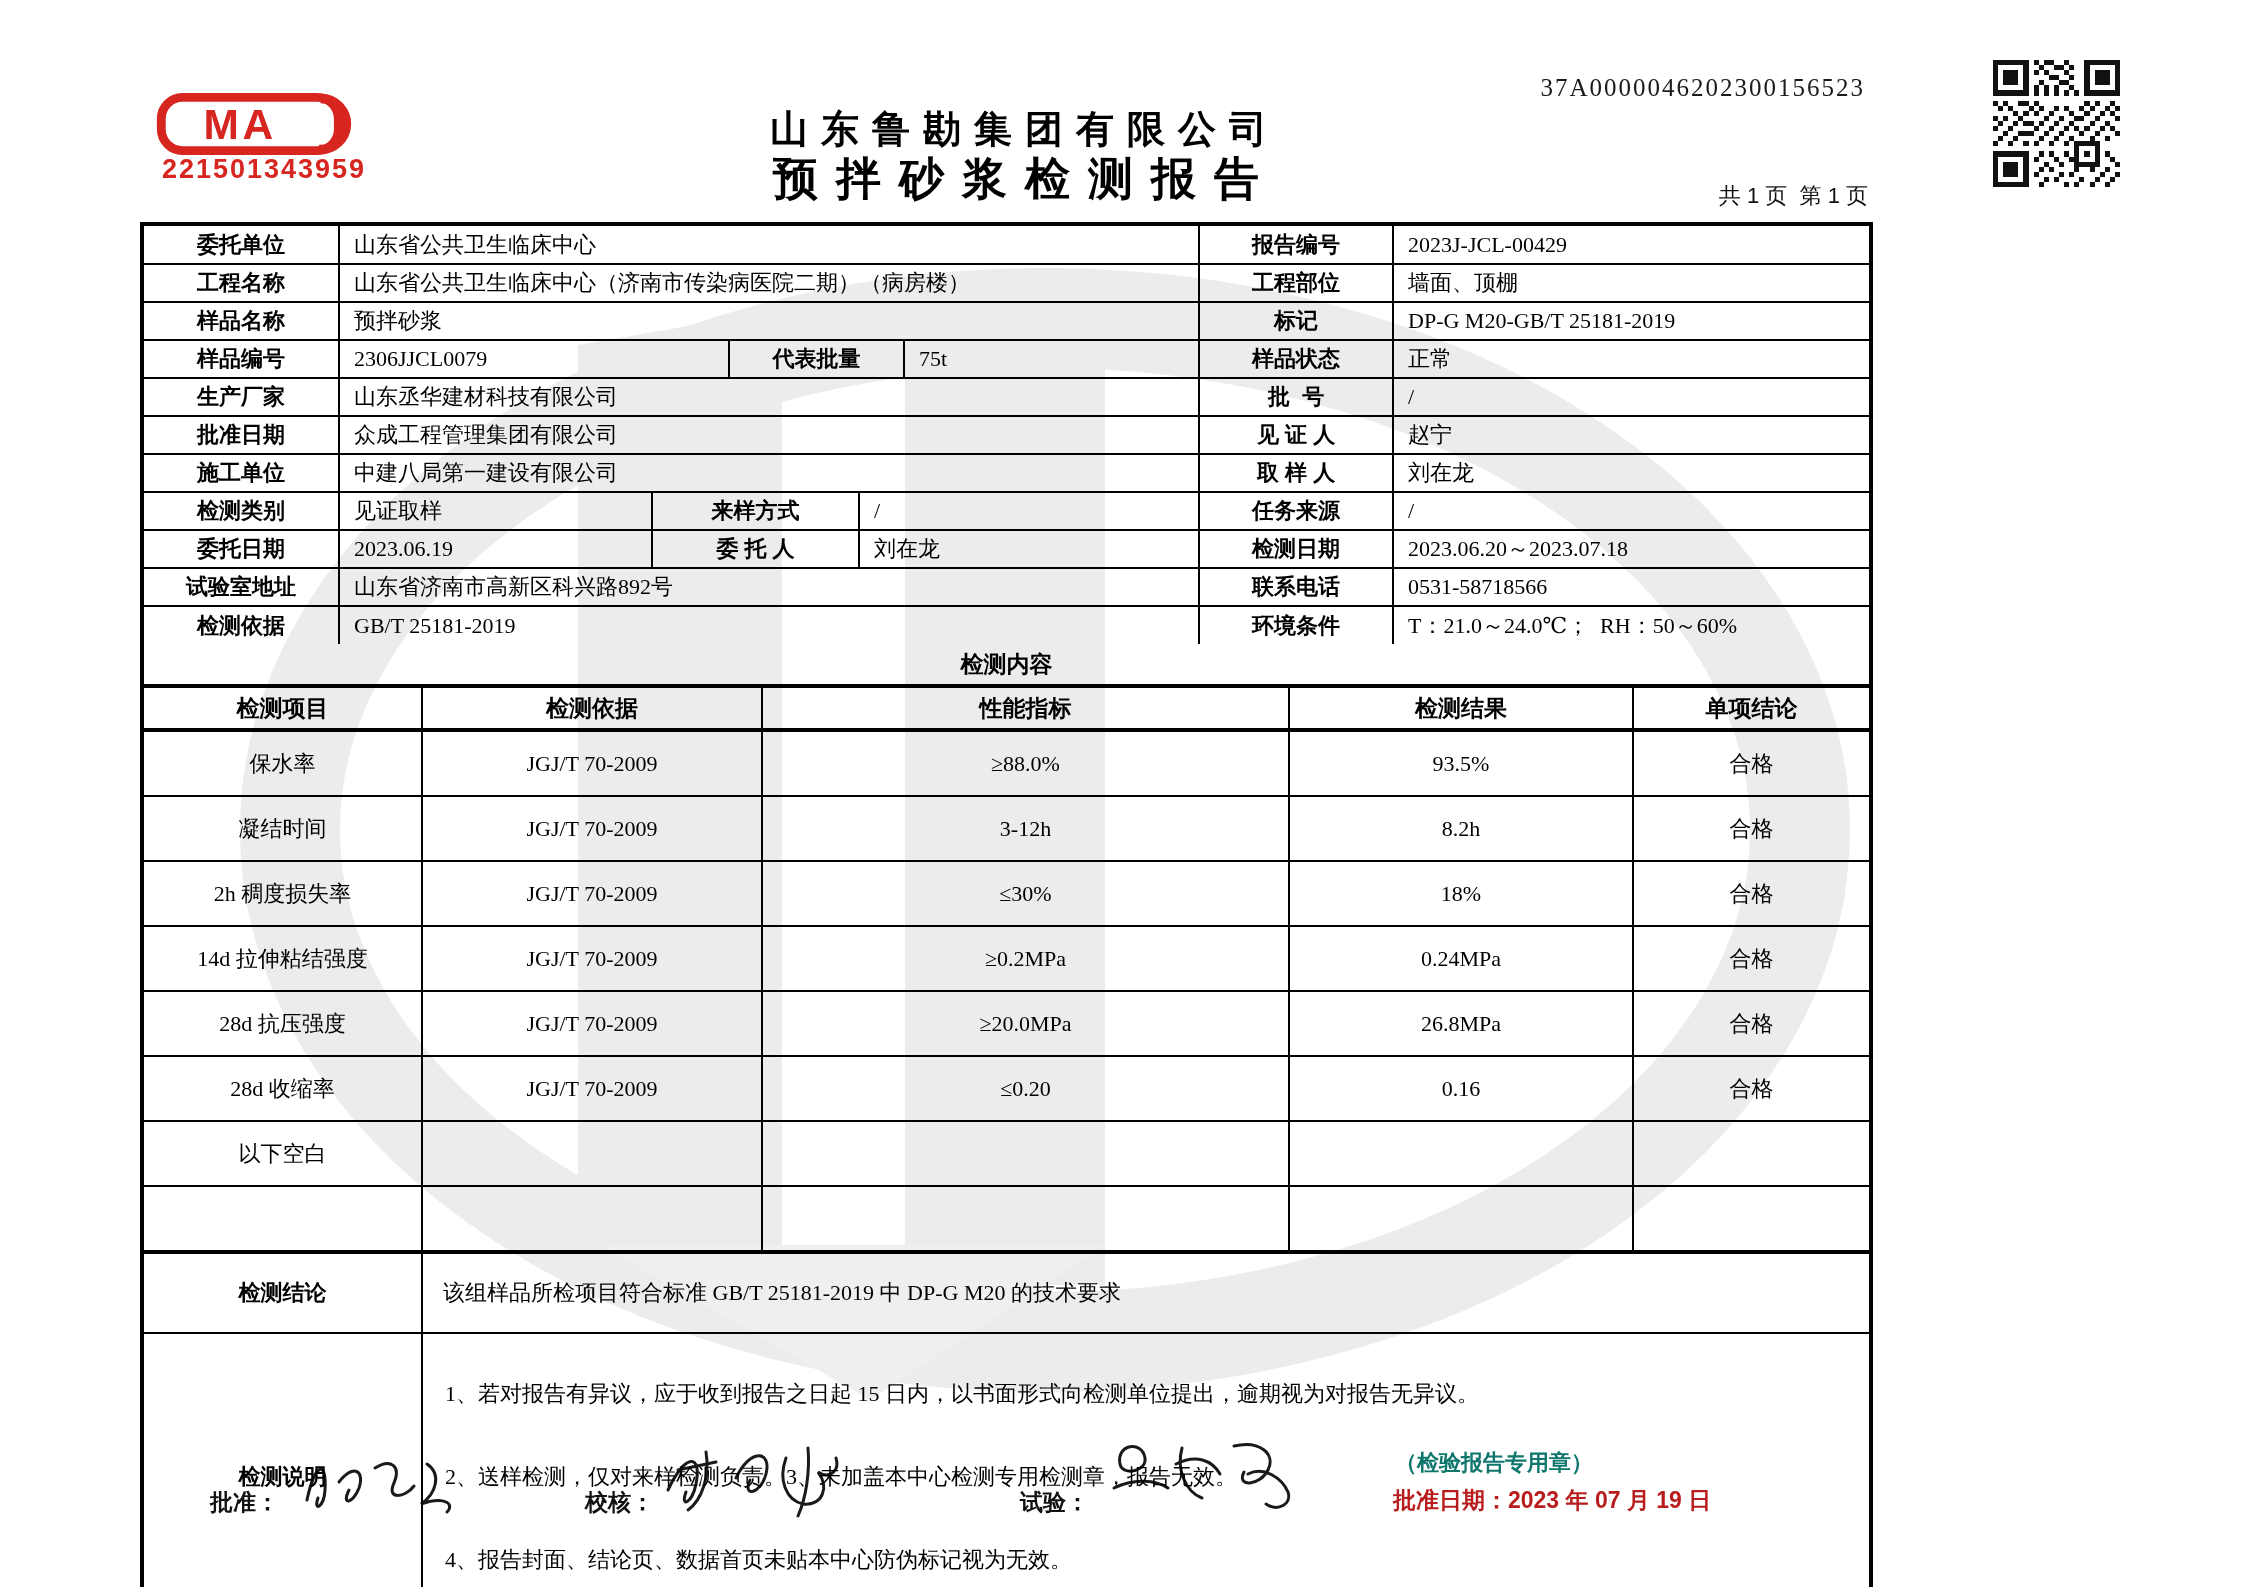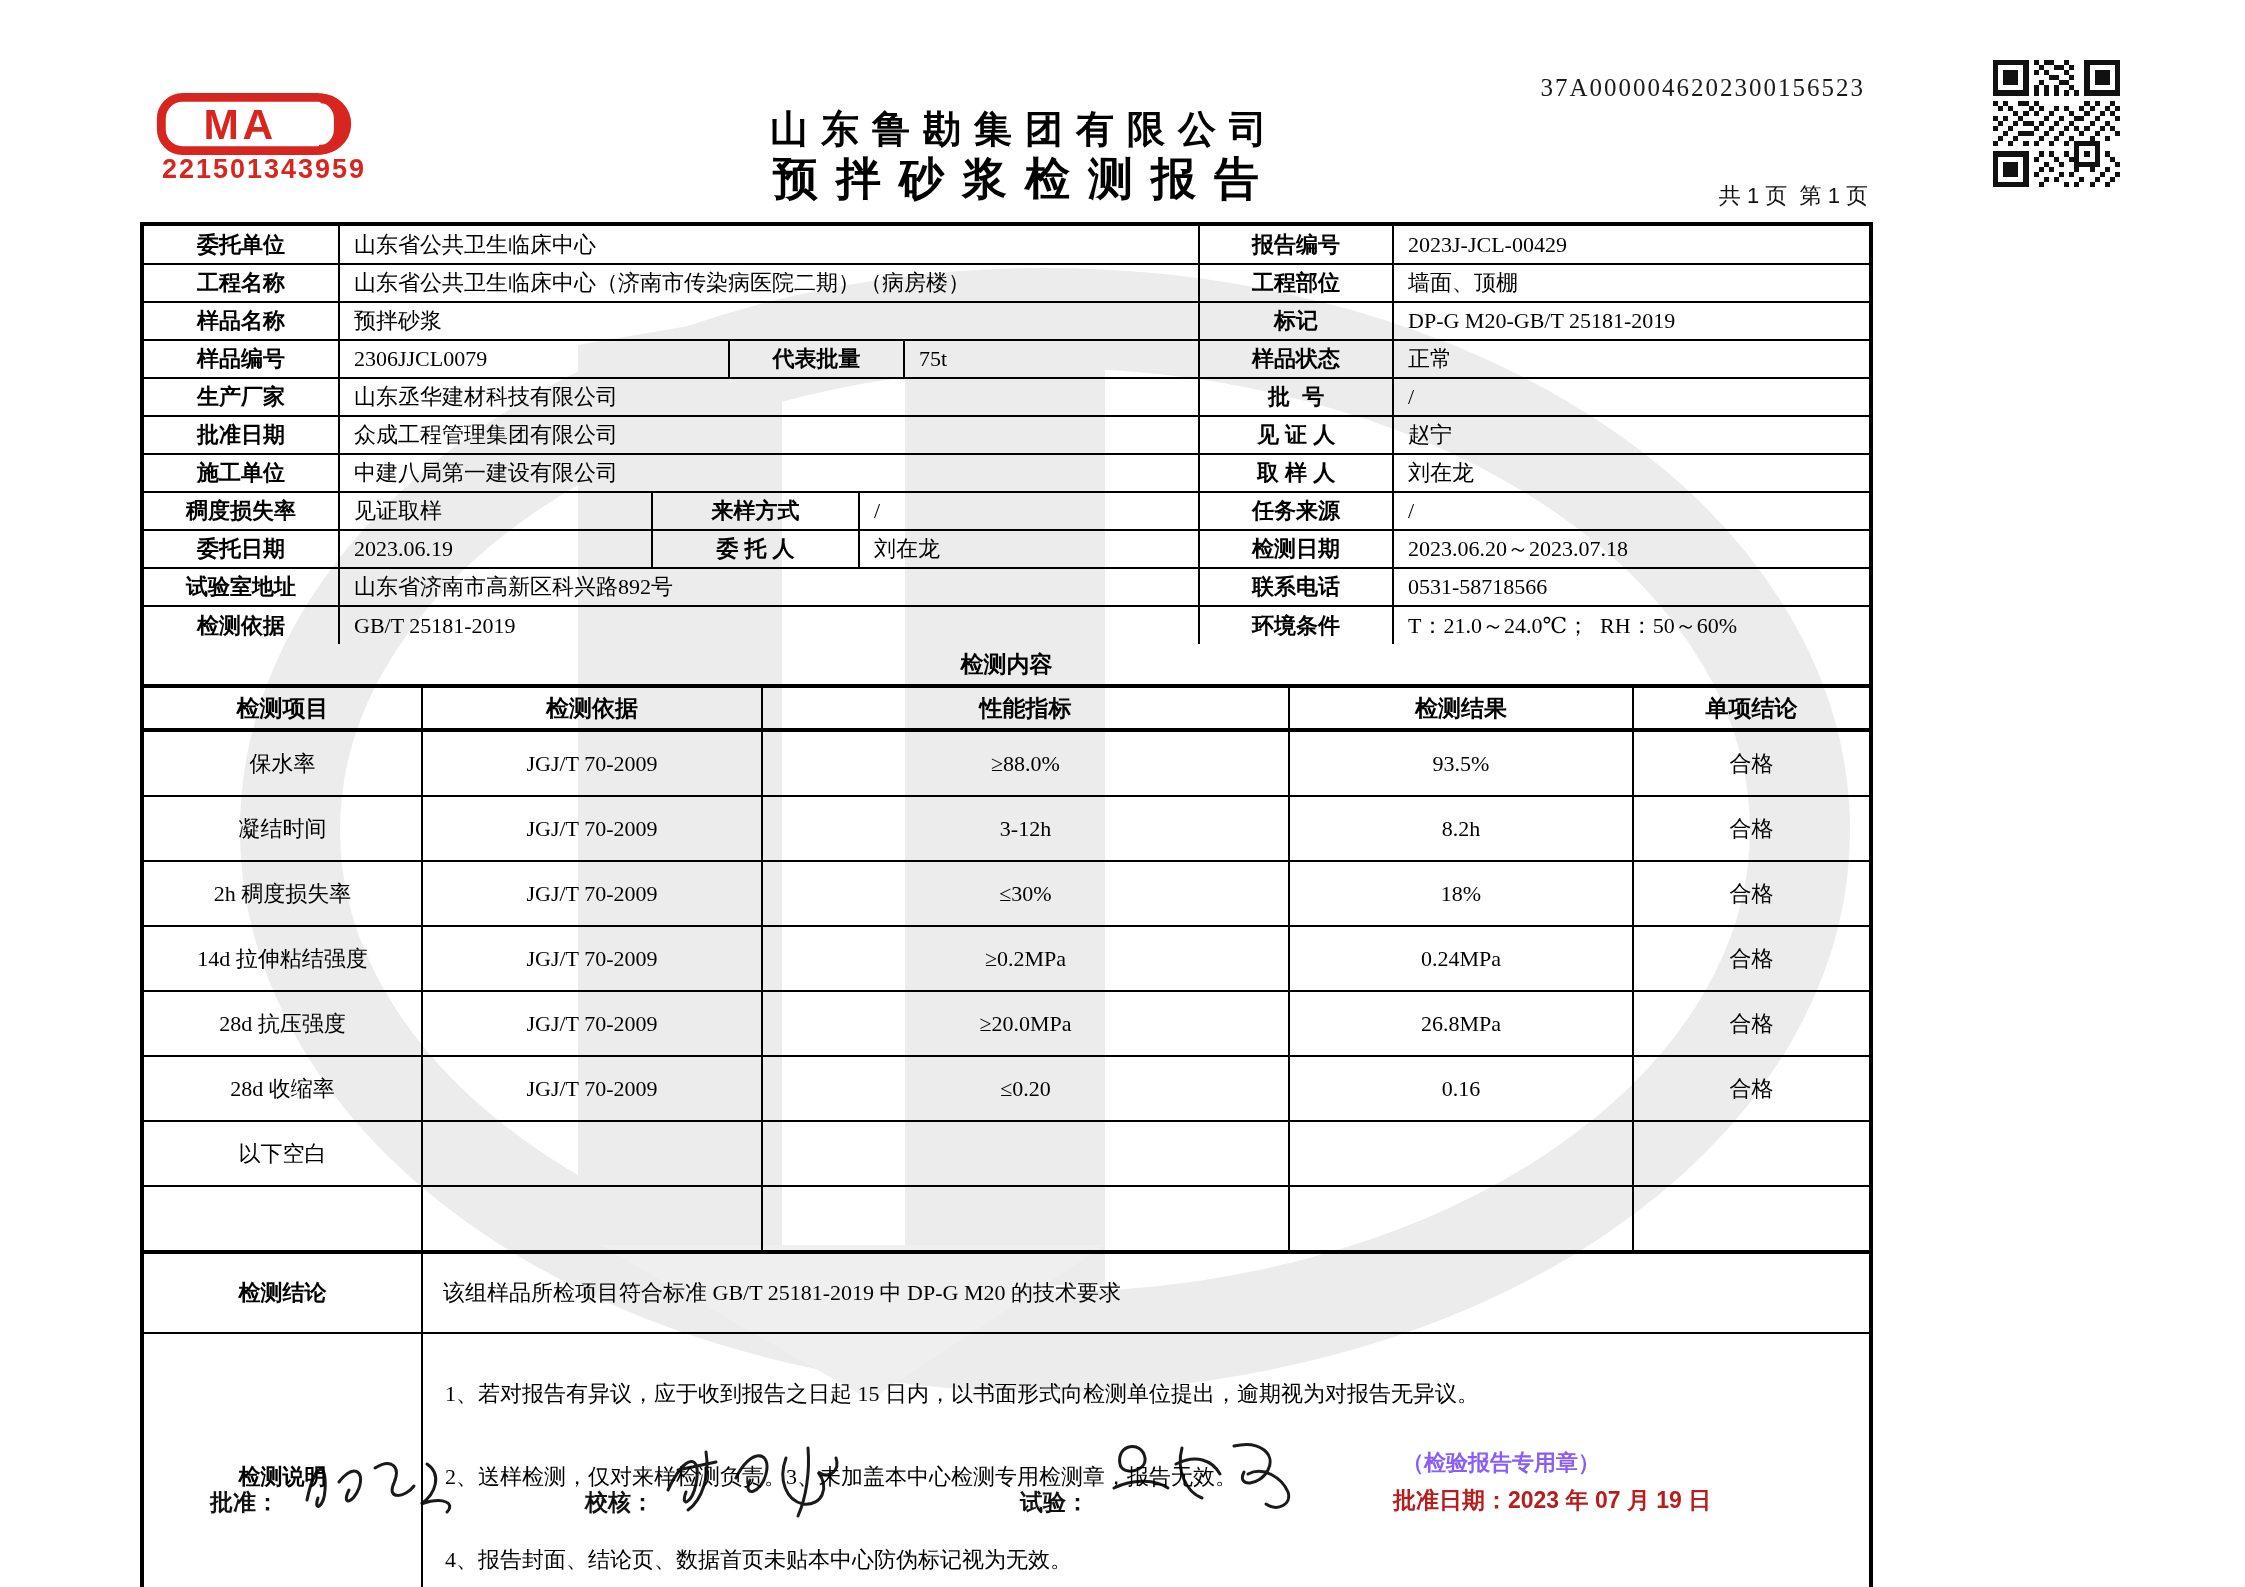--- a/index.html
+++ b/index.html
@@ -42,21 +42,21 @@
   .ct-head td{height:40px;border-bottom:4px solid #000;font-size:23px;}
   .ct-row td{height:63px;}
   .concl td{height:78px;border-top:4px solid #000;}
   .notes-row td{height:150px;}
   .notes-cell{padding-left:22px;vertical-align:middle;}
   .notes-cell div{font-family:"Liberation Serif","DejaVu Serif",serif;font-size:22px;line-height:47px;white-space:pre;}
   .concl-text{padding-left:20px;}
 
   
   .sig-label{font-size:23px;font-weight:600;color:#111;}
-  .seal-note{left:1395px;top:1448px;font-size:22px;font-weight:600;color:#8b5cf6;margin-left:7px;}
+  .seal-note{left:1395px;top:1448px;font-size:22px;font-weight:600;color:#0f766e;}
   .approve-date{left:1393px;top:1485px;font-size:23px;font-weight:600;color:#b91c1c;white-space:pre;}
   .siggroup svg{position:absolute;}
 </style>
 </head>
 <body>
 
 <svg class="wm" width="2245" height="1587" aria-hidden="true">
   <ellipse cx="1045" cy="830" rx="755" ry="512" fill="none" stroke="#ececec" stroke-width="100"></ellipse>
   <polygon points="578,345 782,310 782,1245 578,1245" fill="#ececec"></polygon>
   <polygon points="905,375 1105,340 1105,1285 905,1285" fill="#ececec"></polygon>
@@ -160,21 +160,21 @@
         <td class="lbl">见 证 人</td>
         <td class="val">赵宁</td>
       </tr>
       <tr class="ir">
         <td class="lbl">施工单位</td>
         <td class="val" colspan="5">中建八局第一建设有限公司</td>
         <td class="lbl">取 样 人</td>
         <td class="val">刘在龙</td>
       </tr>
       <tr class="ir">
-        <td class="lbl">稠度损失率</td>
+        <td class="lbl">检测类别</td>
         <td class="val">见证取样</td>
         <td class="lbl" colspan="2">来样方式</td>
         <td class="val" colspan="2">/</td>
         <td class="lbl">任务来源</td>
         <td class="val">/</td>
       </tr>
       <tr class="ir">
         <td class="lbl">委托日期</td>
         <td class="val">2023.06.19</td>
         <td class="lbl" colspan="2">委 托 人</td>

